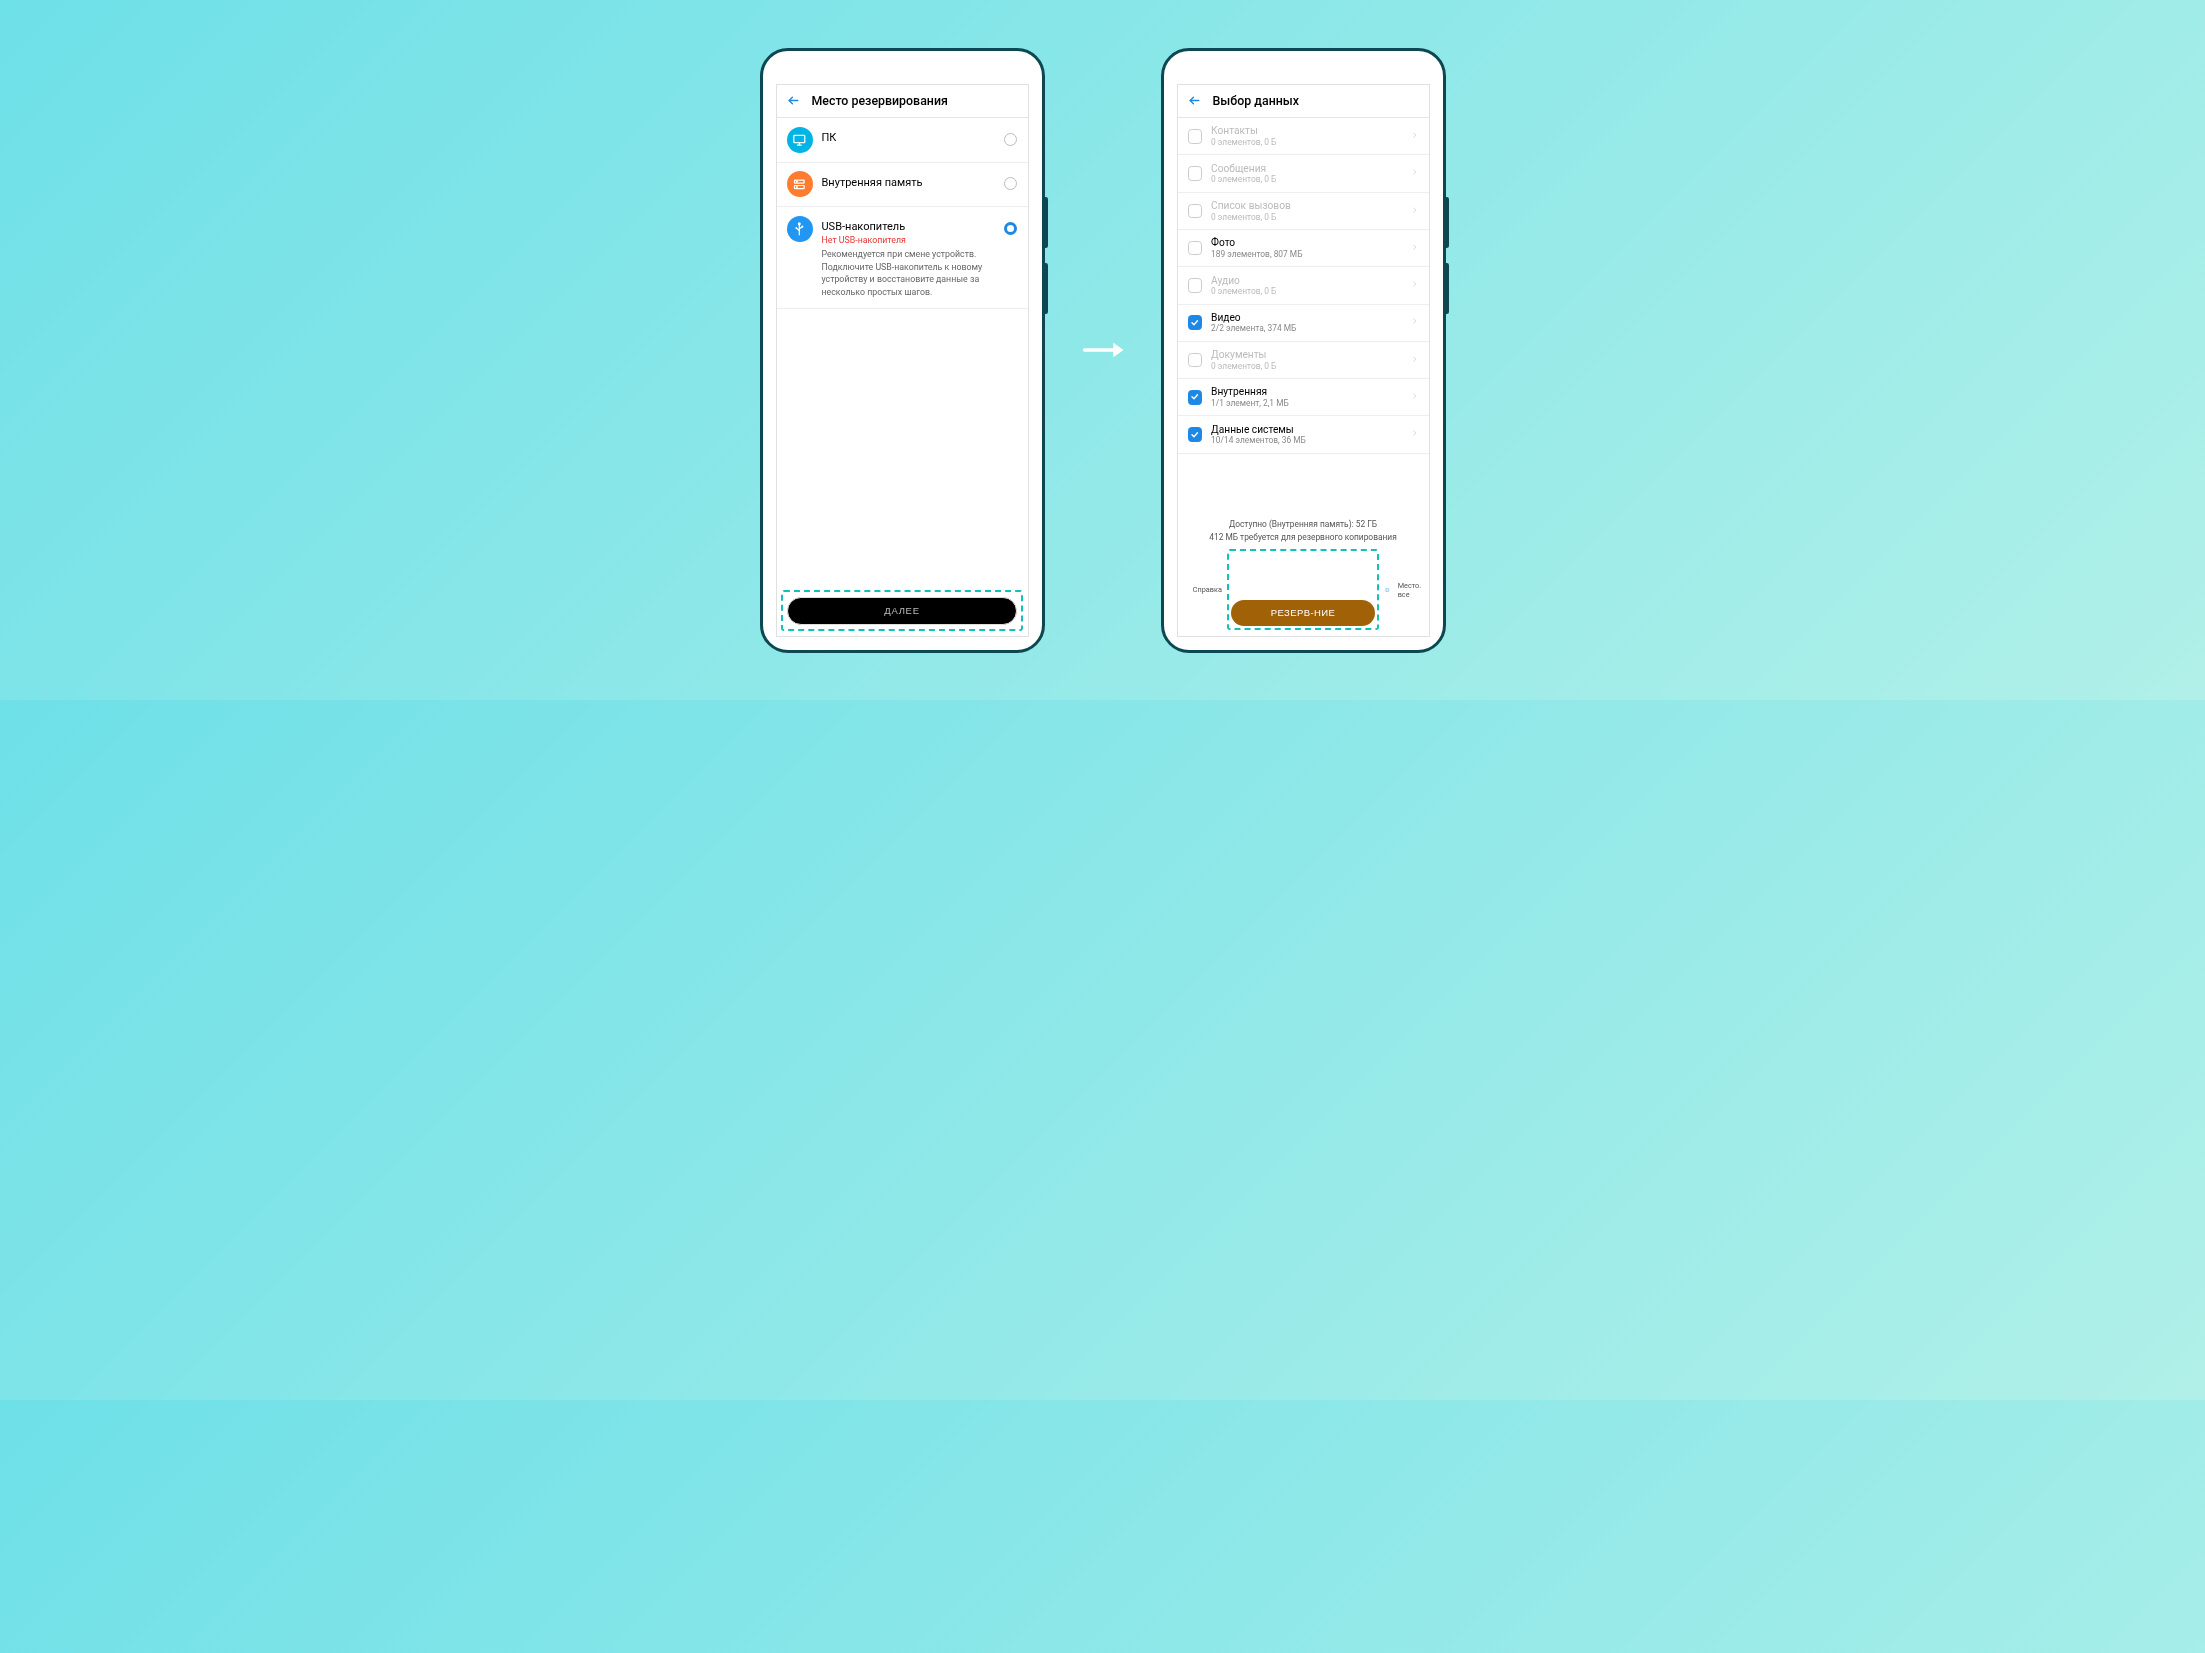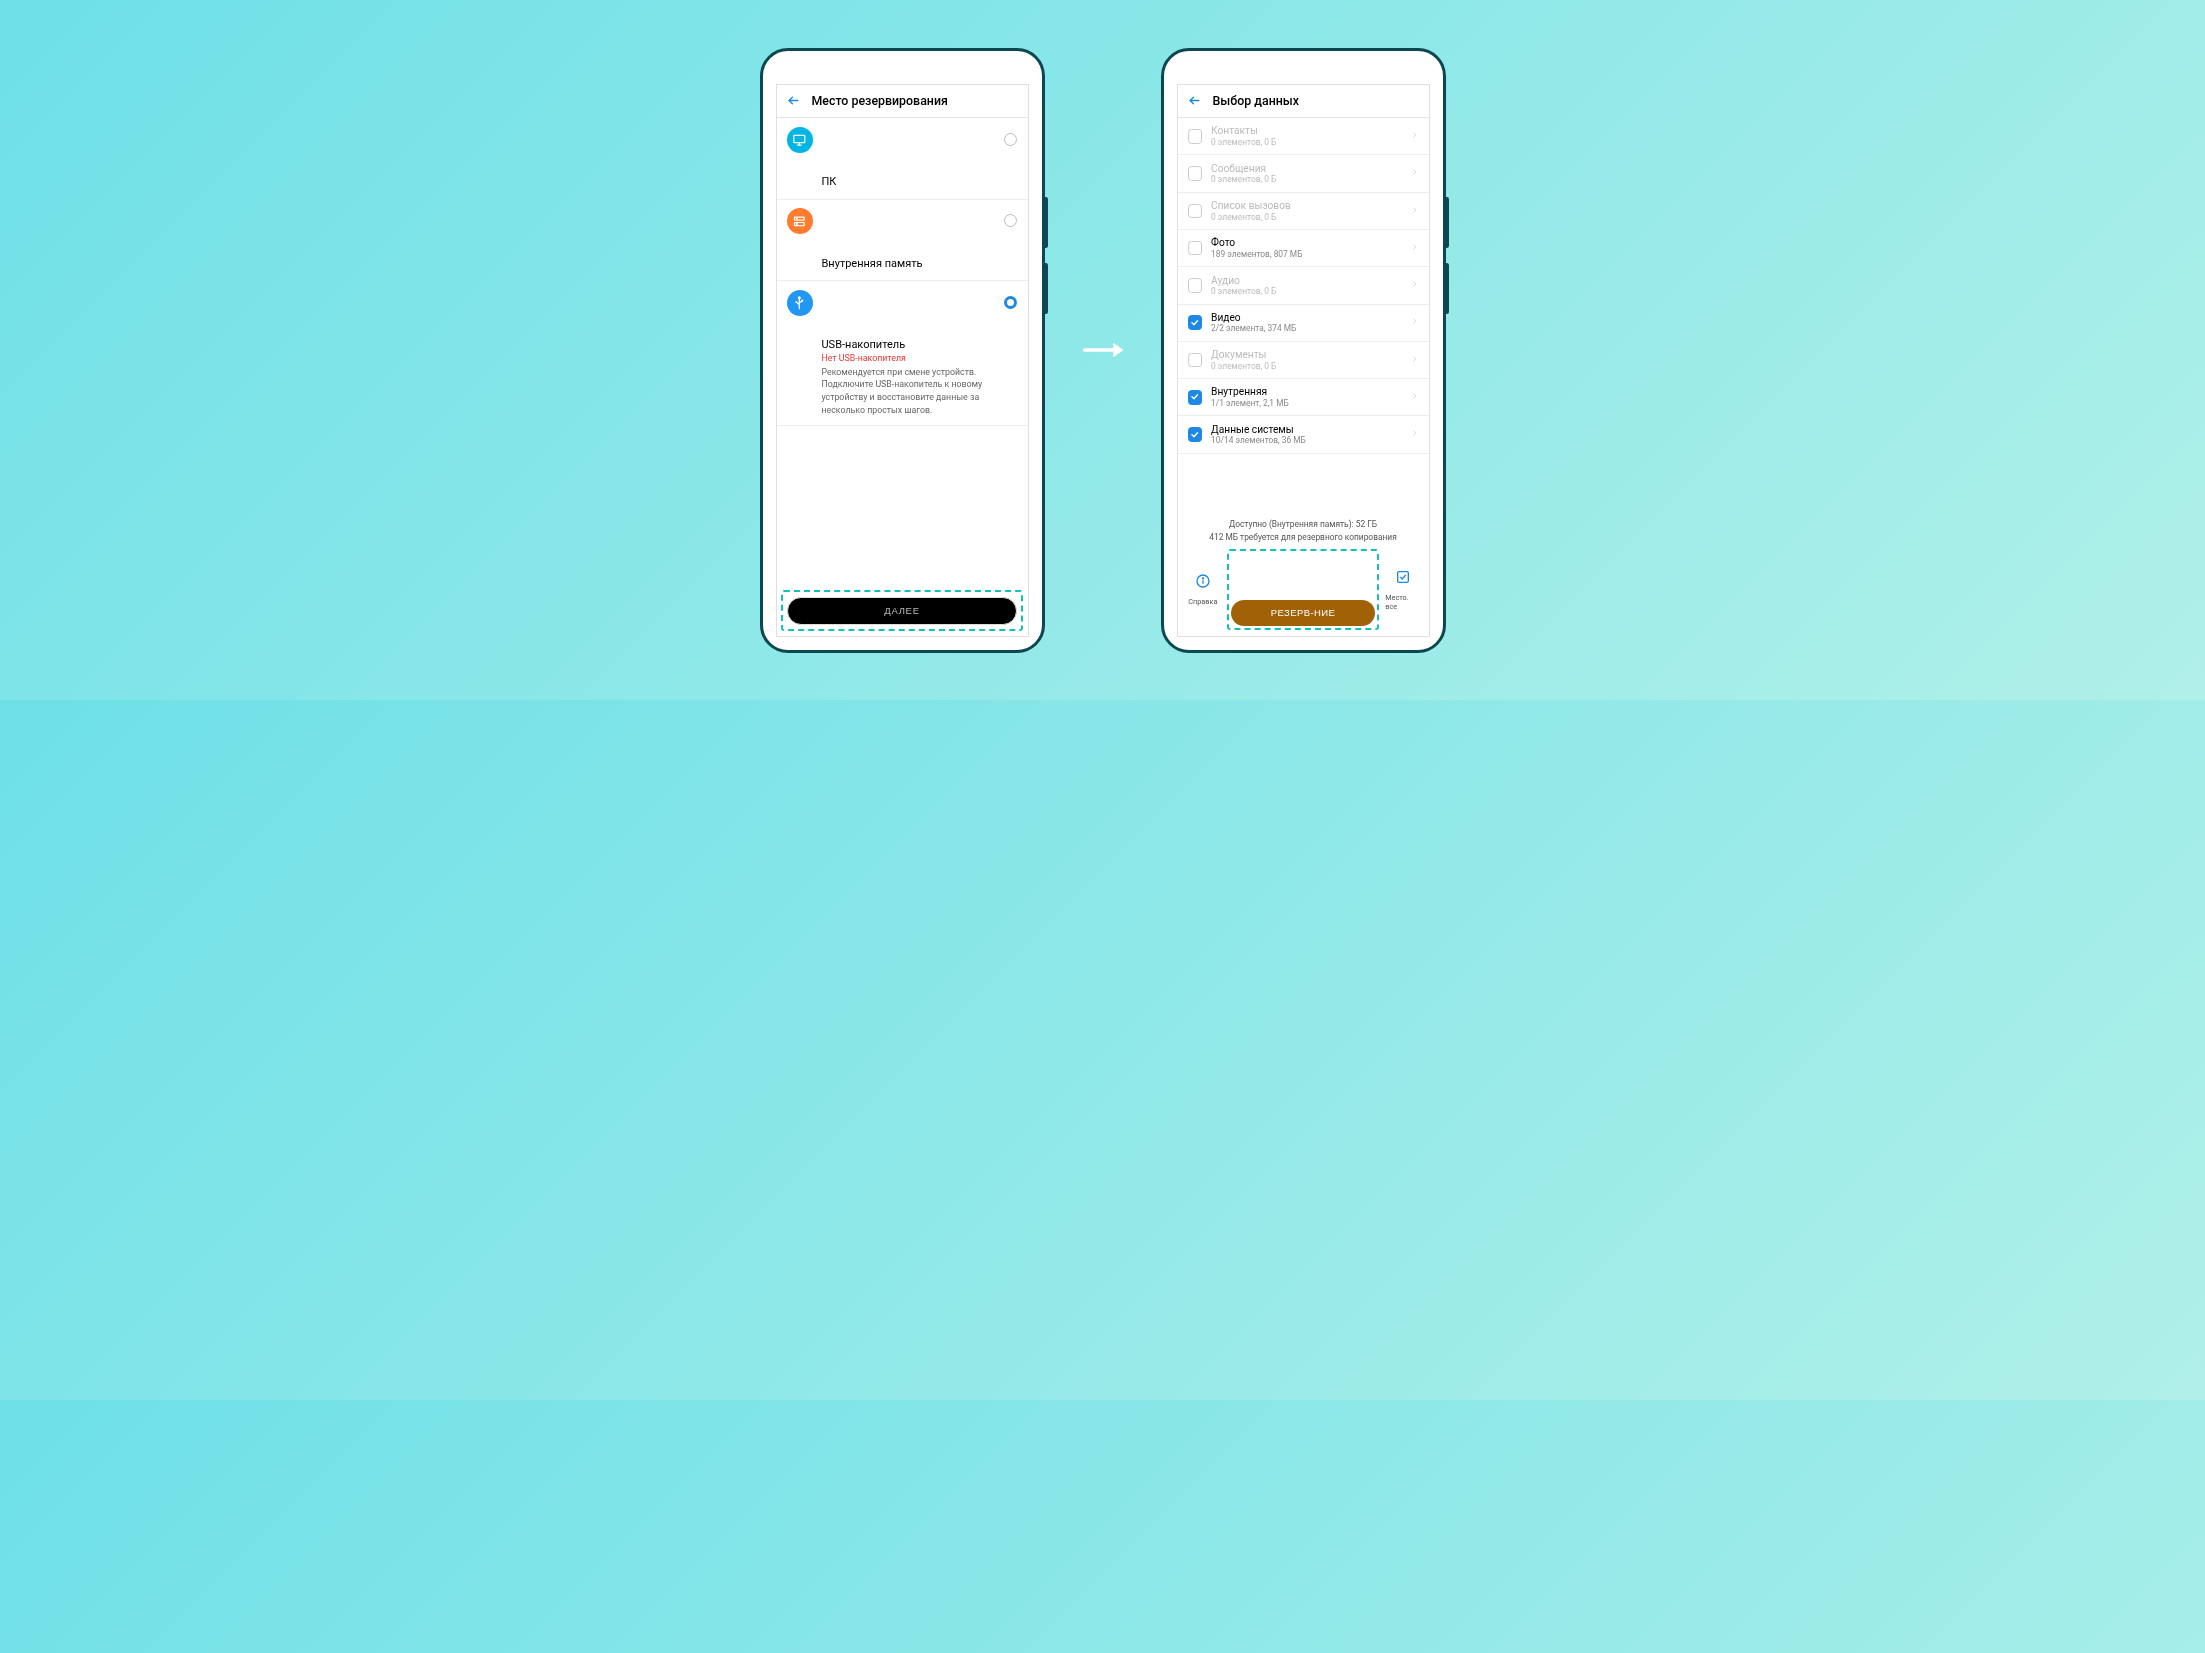--- a/index.html
+++ b/index.html
@@ -92,21 +92,20 @@
       align-items: center;
       justify-content: center;
       flex-shrink: 0;
     }
     .loc-icon.pc { background: #00b4e6; }
     .loc-icon.internal { background: #ff7b2e; }
     .loc-icon.usb { background: #2196f3; }
     .loc-body {
       flex: 1;
       padding-top: 4.4px;
-      margin-top: 44px;
     }
     .loc-label {
       font-size: 11px;
       color: #000;
       margin-bottom: 1.5px;
     }
     .loc-error {
       font-size: 8.8px;
       color: #e53935;
       margin-bottom: 2.9px;
@@ -194,21 +193,21 @@
       line-height: 1.5;
     }
     .action-bar {
       display: flex;
       align-items: center;
       gap: 5.8px;
       padding: 0 7.3px 5.8px;
     }
     .side-action {
       display: flex;
-      flex-direction: column;
+      flex-direction: row;
       align-items: center;
       gap: 8px;
       width: 36px;
     }
     .side-action-label {
       font-size: 7.3px;
       color: #555;
     }
     .backup-wrap {
       flex: 1;

